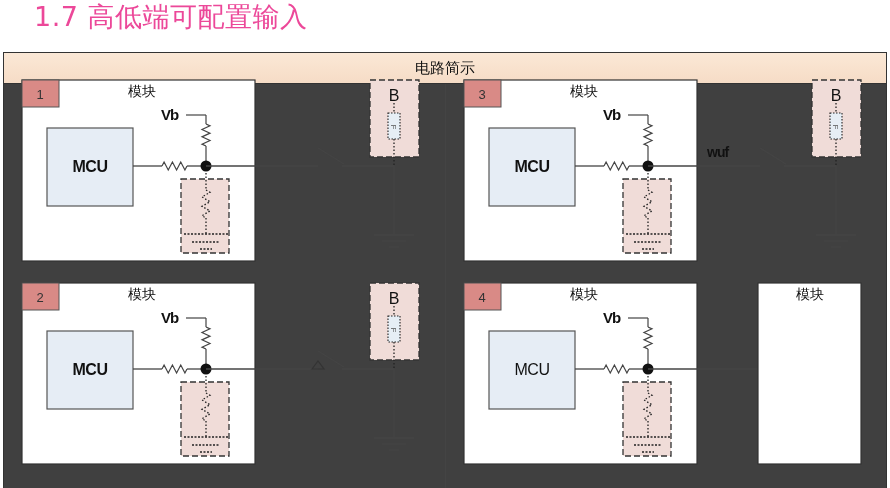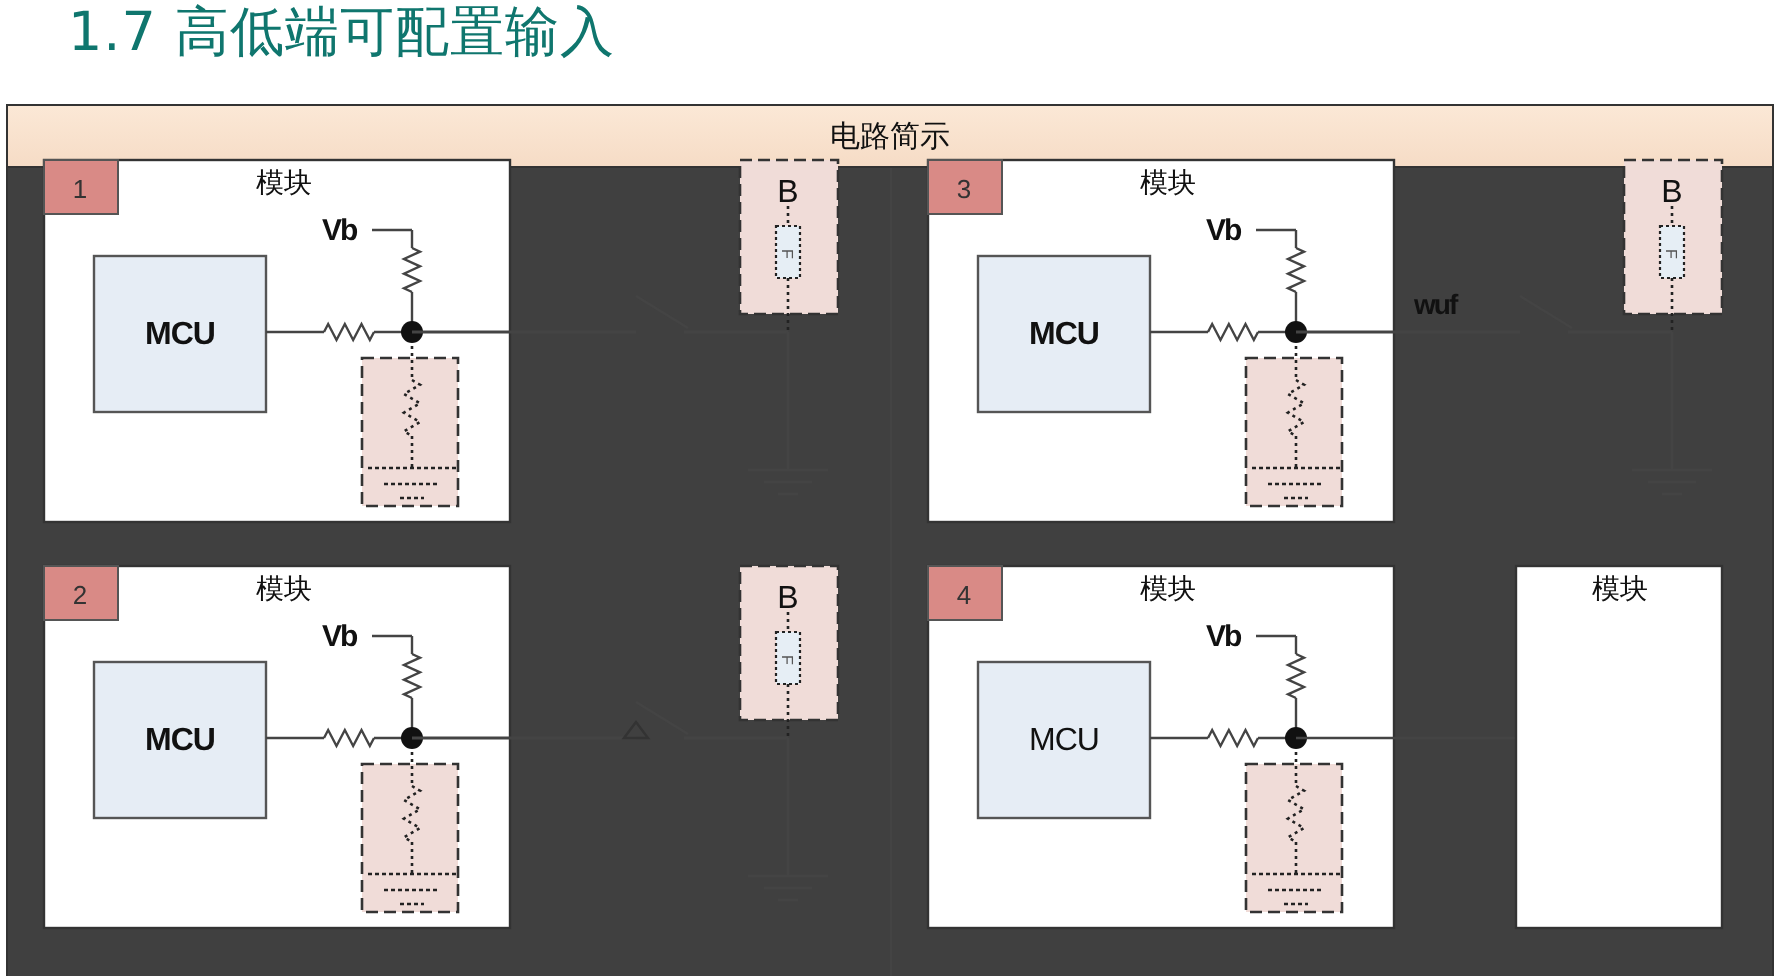--- a/index.html
+++ b/index.html
@@ -1,17 +1,17 @@
 <!DOCTYPE html>
 <html><head>
 <meta charset="utf-8">
 <style>
   html,body{margin:0;padding:0;background:#ffffff;}
   body{width:890px;height:488px;position:relative;overflow:hidden;font-family:"DejaVu Sans","Liberation Sans",sans-serif;}
-  .title{position:absolute;left:34px;top:0;height:34px;line-height:34px;font-size:27px;color:#0f766e;letter-spacing:0.5px;}
+  .title{position:absolute;left:34px;top:0;height:34px;line-height:34px;font-size:27px;color:#ec4899;letter-spacing:0.5px;}
   .frame{position:absolute;left:3px;top:52px;width:884px;height:466px;border:1px solid #333;background:#404040;box-sizing:border-box;}
   .header{position:absolute;left:0;top:0;width:100%;height:31px;background:linear-gradient(#fbe8d6,#f6dcc6);border-bottom:1px solid #333;box-sizing:border-box;text-align:center;line-height:30px;font-size:15px;font-family:"DejaVu Serif","Liberation Serif",serif;color:#111;}
   .footer{position:absolute;left:0;bottom:0;width:100%;height:13px;background:#f7dfca;border-top:1px solid #333;box-sizing:border-box;}
   .divider{position:absolute;left:441px;top:31px;width:1px;height:404px;background:#444;}
   svg{position:absolute;left:0;top:0;}
 </style>
 </head>
 <body>
 
 <div class="title">1.7  高低端可配置输入</div>

